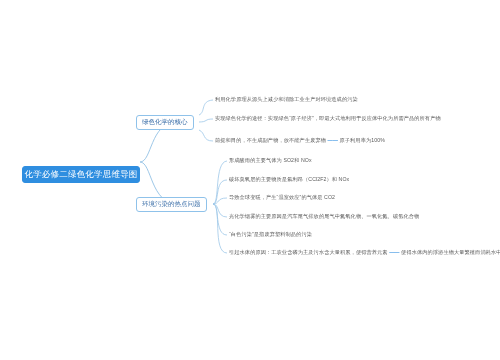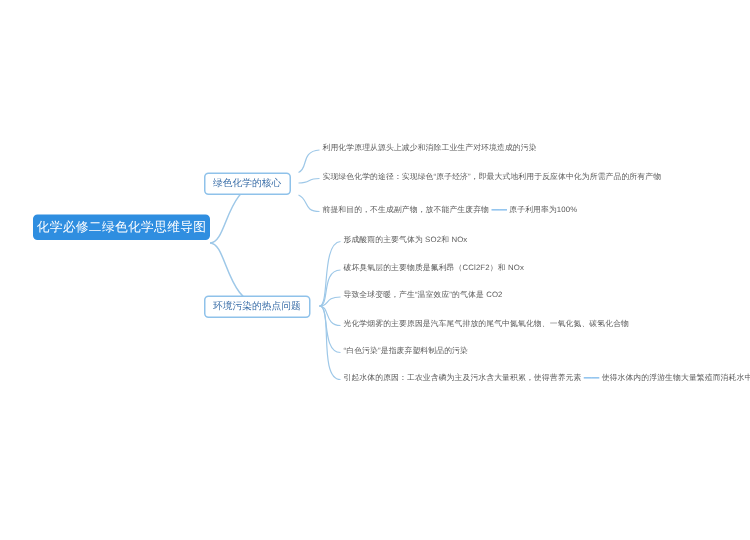--- a/index.html
+++ b/index.html
@@ -24,21 +24,21 @@
     top: 0;
     width: 500px;
     height: 360px;
     pointer-events: none;
   }
 
   
   .root-node {
     position: absolute;
     left: 22px;
-    top: 143px;
+    top: 166px;
     width: 118px;
     height: 17px;
     background: #2f8ee0;
     border: 1px solid #2f8ee0;
     border-radius: 3px;
     box-sizing: border-box;
     display: flex;
     align-items: center;
     justify-content: center;
     color: #ffffff;

